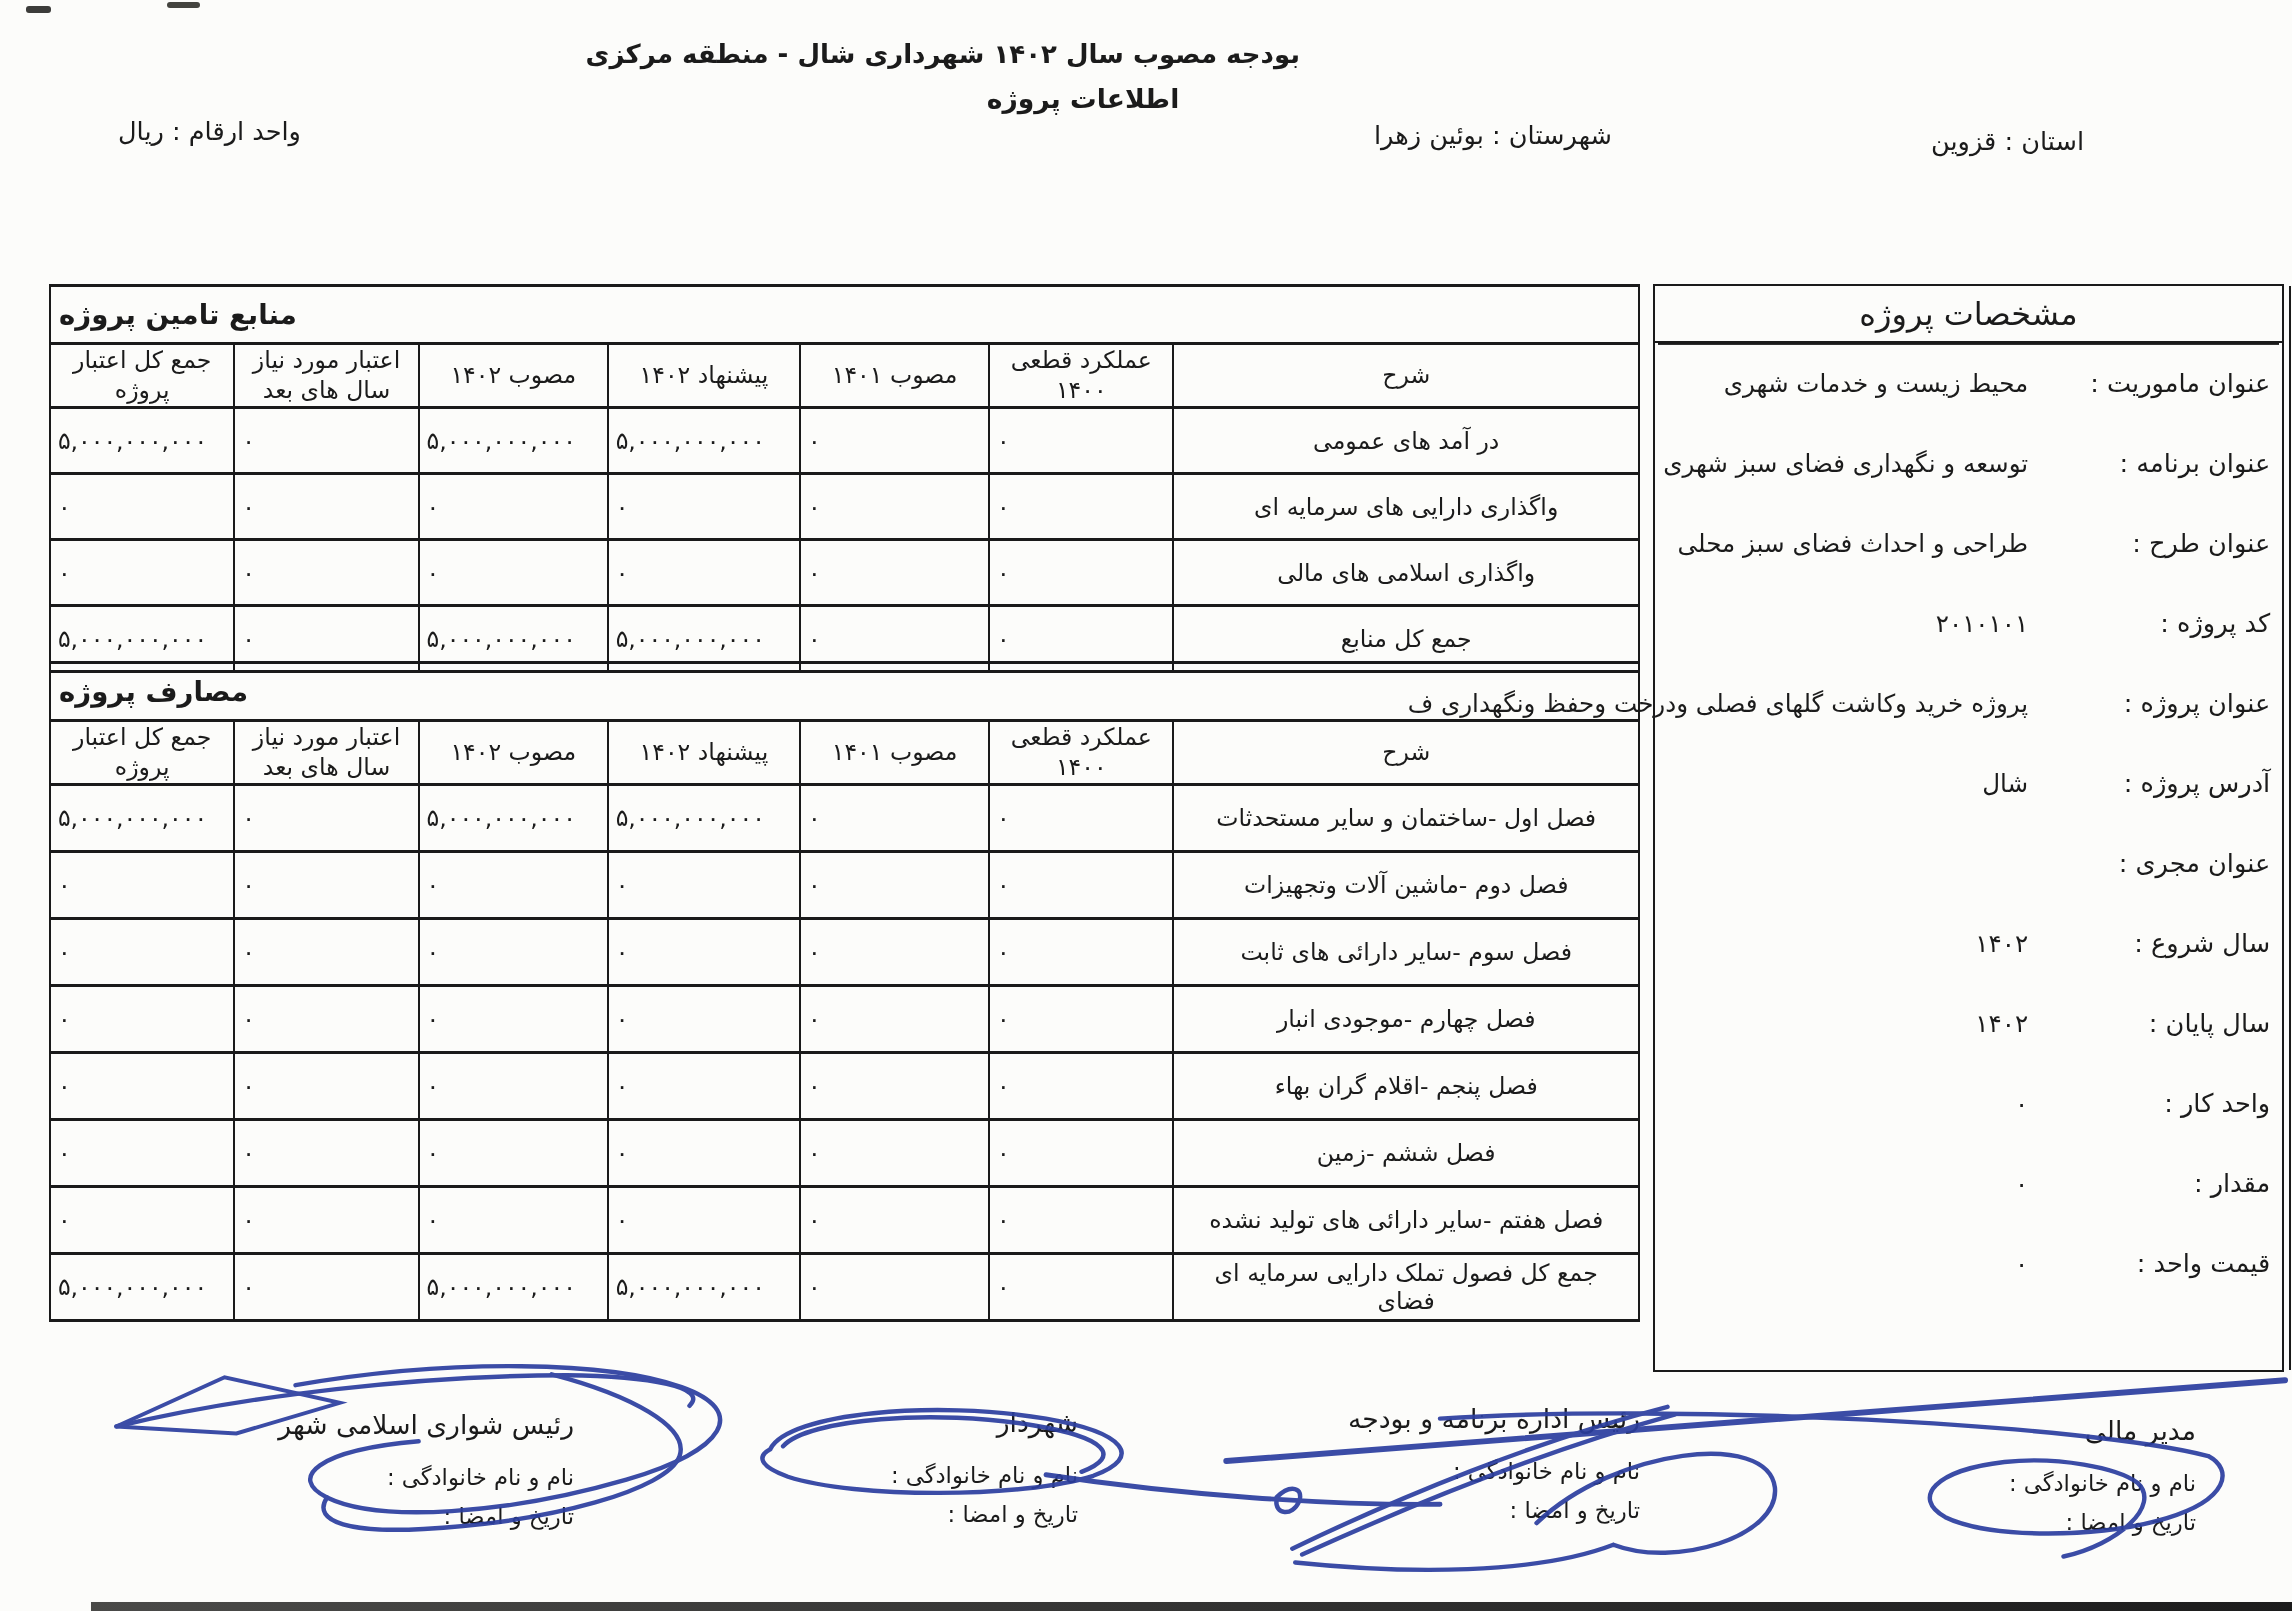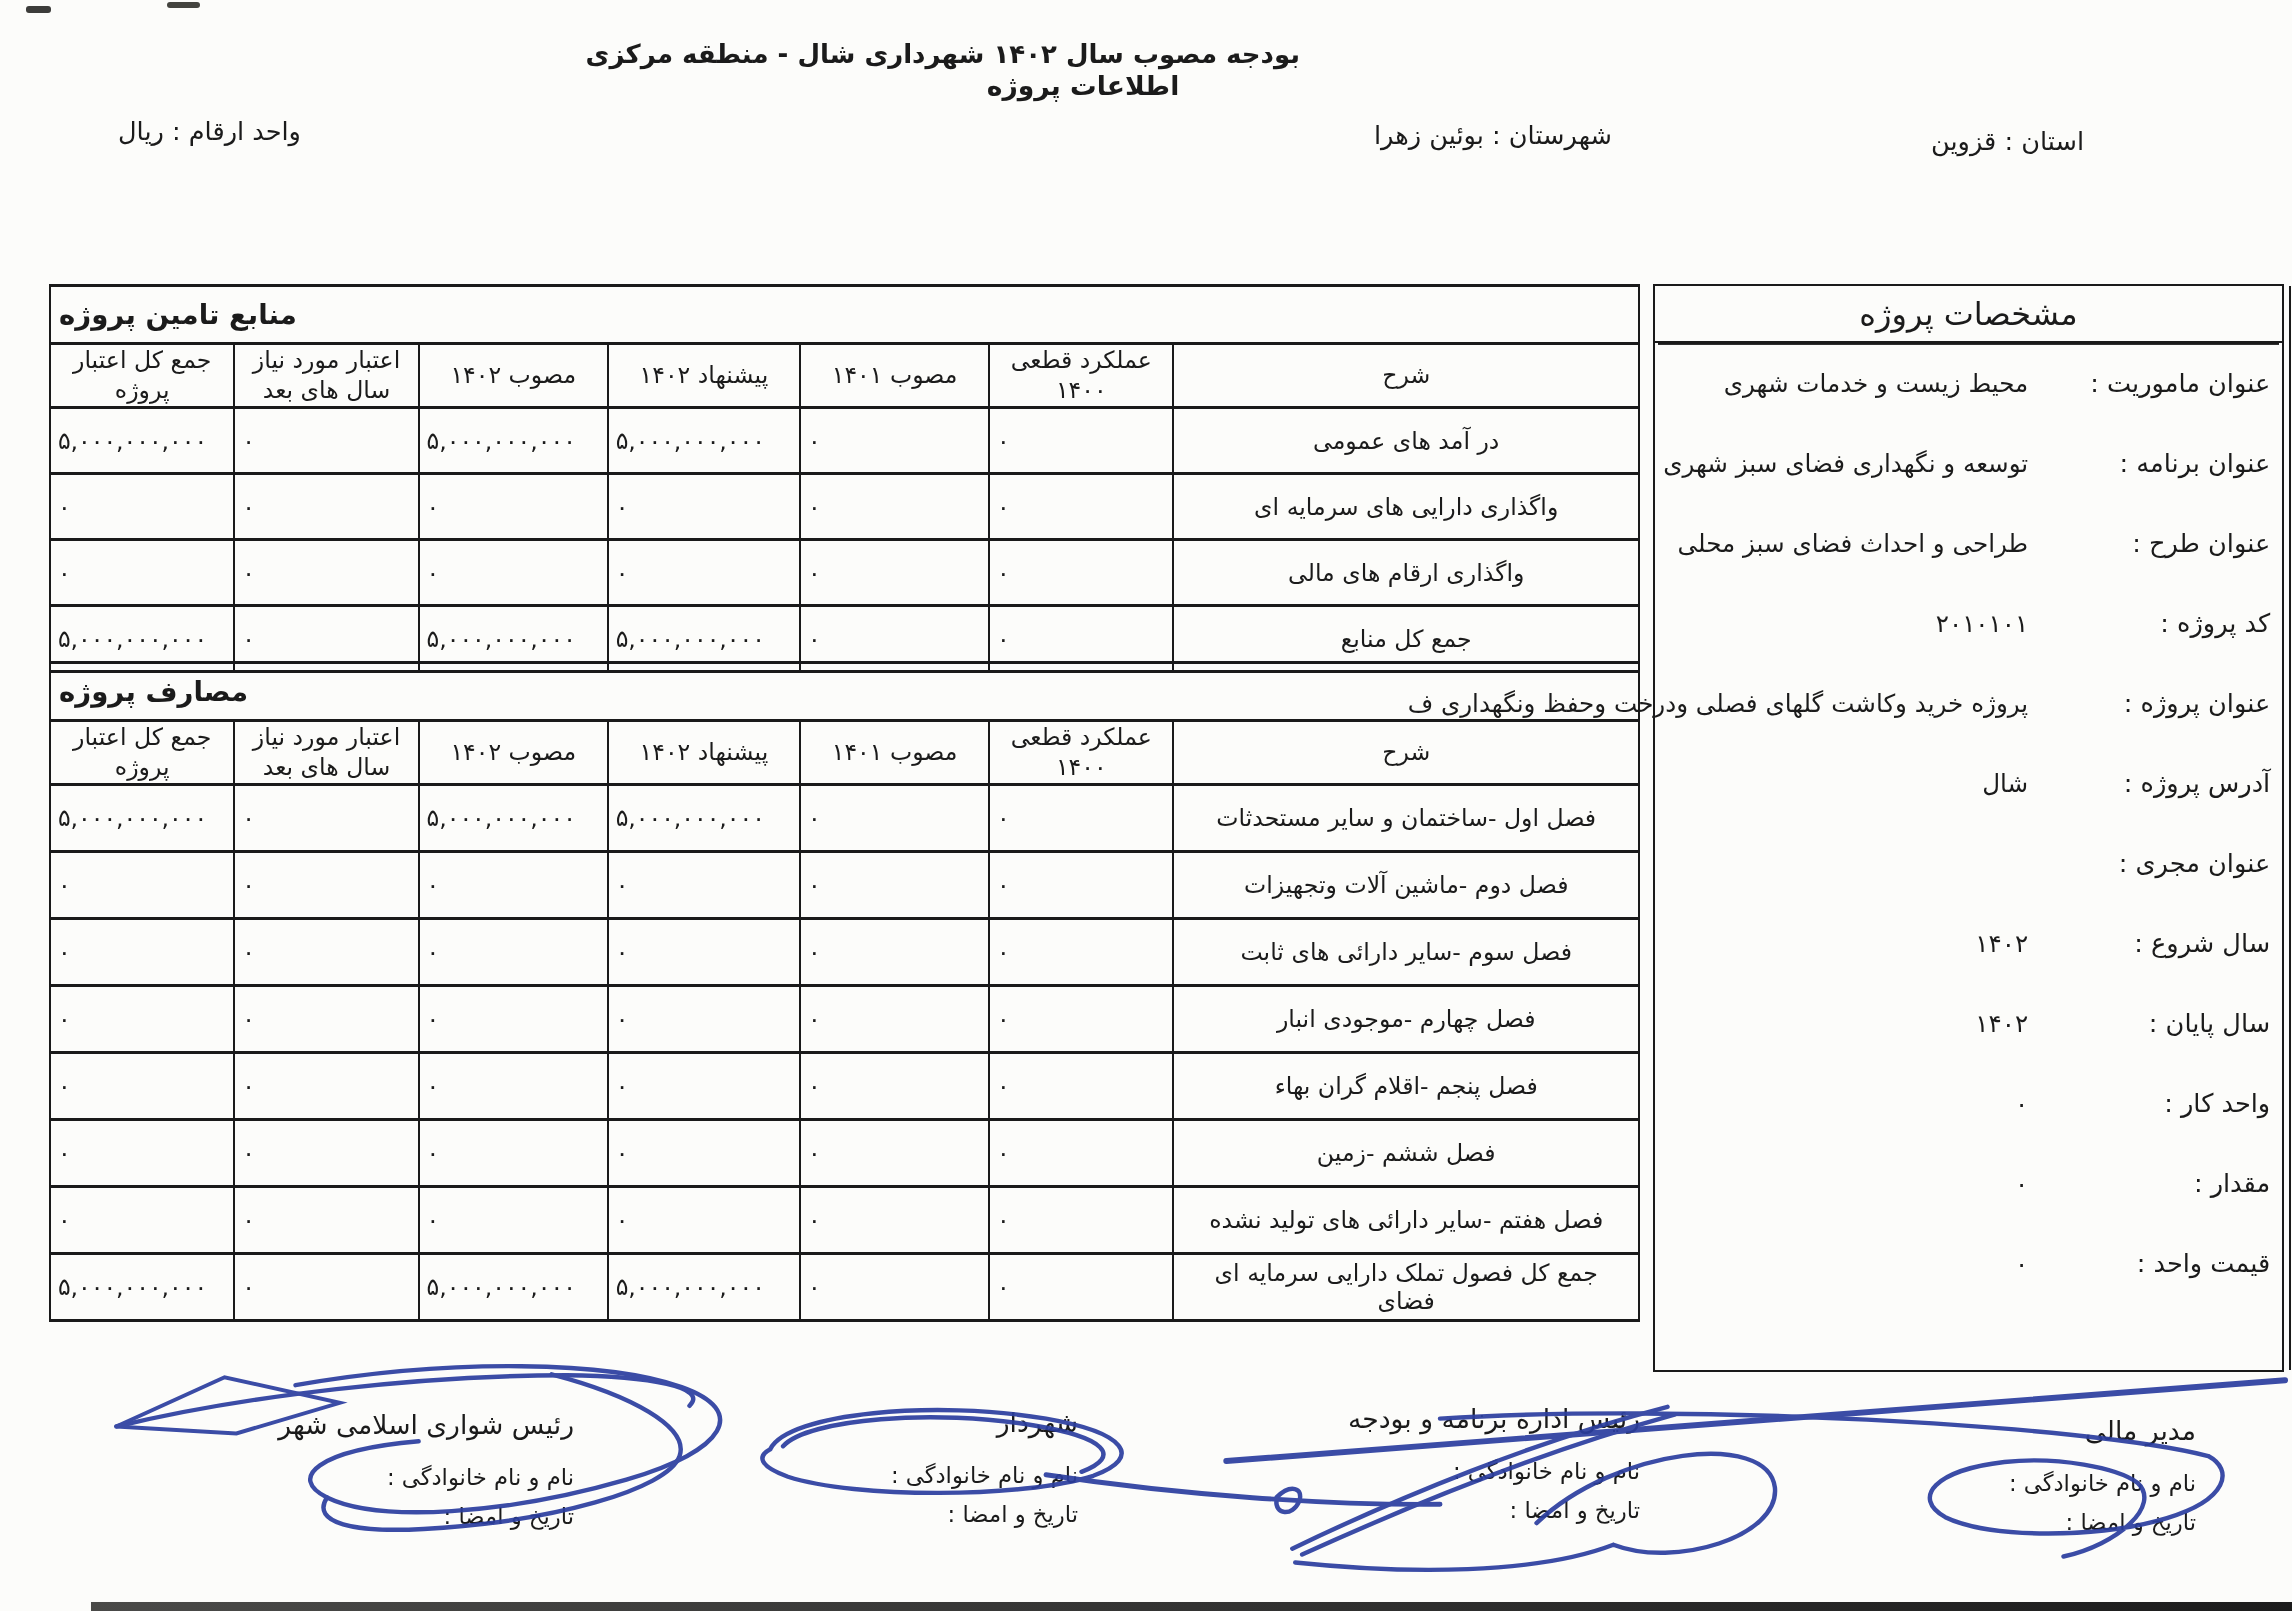--- a/index.html
+++ b/index.html
@@ -7,21 +7,21 @@
     position:relative;
     width:2292px;height:1612px;
     background:#fcfcfa;
     font-family:"DejaVu Sans","Liberation Sans",sans-serif;
     color:#1b1b1b;
     direction:rtl;
     overflow:hidden;
   }
   .abs{position:absolute;}
   .doc-title{top:39px;left:867px;width:433px;text-align:center;font-size:26px;font-weight:600;white-space:nowrap;}
-  .doc-subtitle{top:70px;left:965px;width:236px;text-align:center;font-size:26.6px;font-weight:600;white-space:nowrap;}
+  .doc-subtitle{top:83px;left:965px;width:236px;text-align:center;font-size:26.6px;font-weight:600;white-space:nowrap;}
   .meta{font-size:25.6px;white-space:nowrap;}
 
   
   .spec-panel{left:1653px;top:284px;width:627px;height:1084px;border:2.5px solid #1a1a1a;background:transparent;}
   .spec-panel::before{content:"";position:absolute;right:-8.9px;top:0;bottom:0;width:2px;background:#1a1a1a;}
   .spec-header{height:55px;border-bottom:2.5px solid #1a1a1a;display:flex;align-items:center;justify-content:center;font-size:32px;box-shadow:0 4.9px 0 -3px #1a1a1a;}
   .spec-row{height:80px;display:flex;align-items:center;padding:0 11.8px 0 0;}
   .spec-label{width:209px;flex:none;font-size:25.6px;white-space:nowrap;}
   .spec-value{flex:1;min-width:0;font-size:24.6px;white-space:nowrap;text-align:start;padding-left:0;padding-right:33px;overflow:visible;}
 
@@ -154,21 +154,21 @@
         <tr>
       <td class="desc">واگذاری دارایی های سرمایه ای</td>
       <td class="num">۰</td>
       <td class="num">۰</td>
       <td class="num">۰</td>
       <td class="num">۰</td>
       <td class="num">۰</td>
       <td class="num">۰</td>
     </tr>
         <tr>
-      <td class="desc">واگذاری ارقام های مالی</td>
+      <td class="desc">واگذاری اسلامی های مالی</td>
       <td class="num">۰</td>
       <td class="num">۰</td>
       <td class="num">۰</td>
       <td class="num">۰</td>
       <td class="num">۰</td>
       <td class="num">۰</td>
     </tr>
         <tr>
       <td class="desc">جمع کل منابع</td>
       <td class="num">۰</td>

